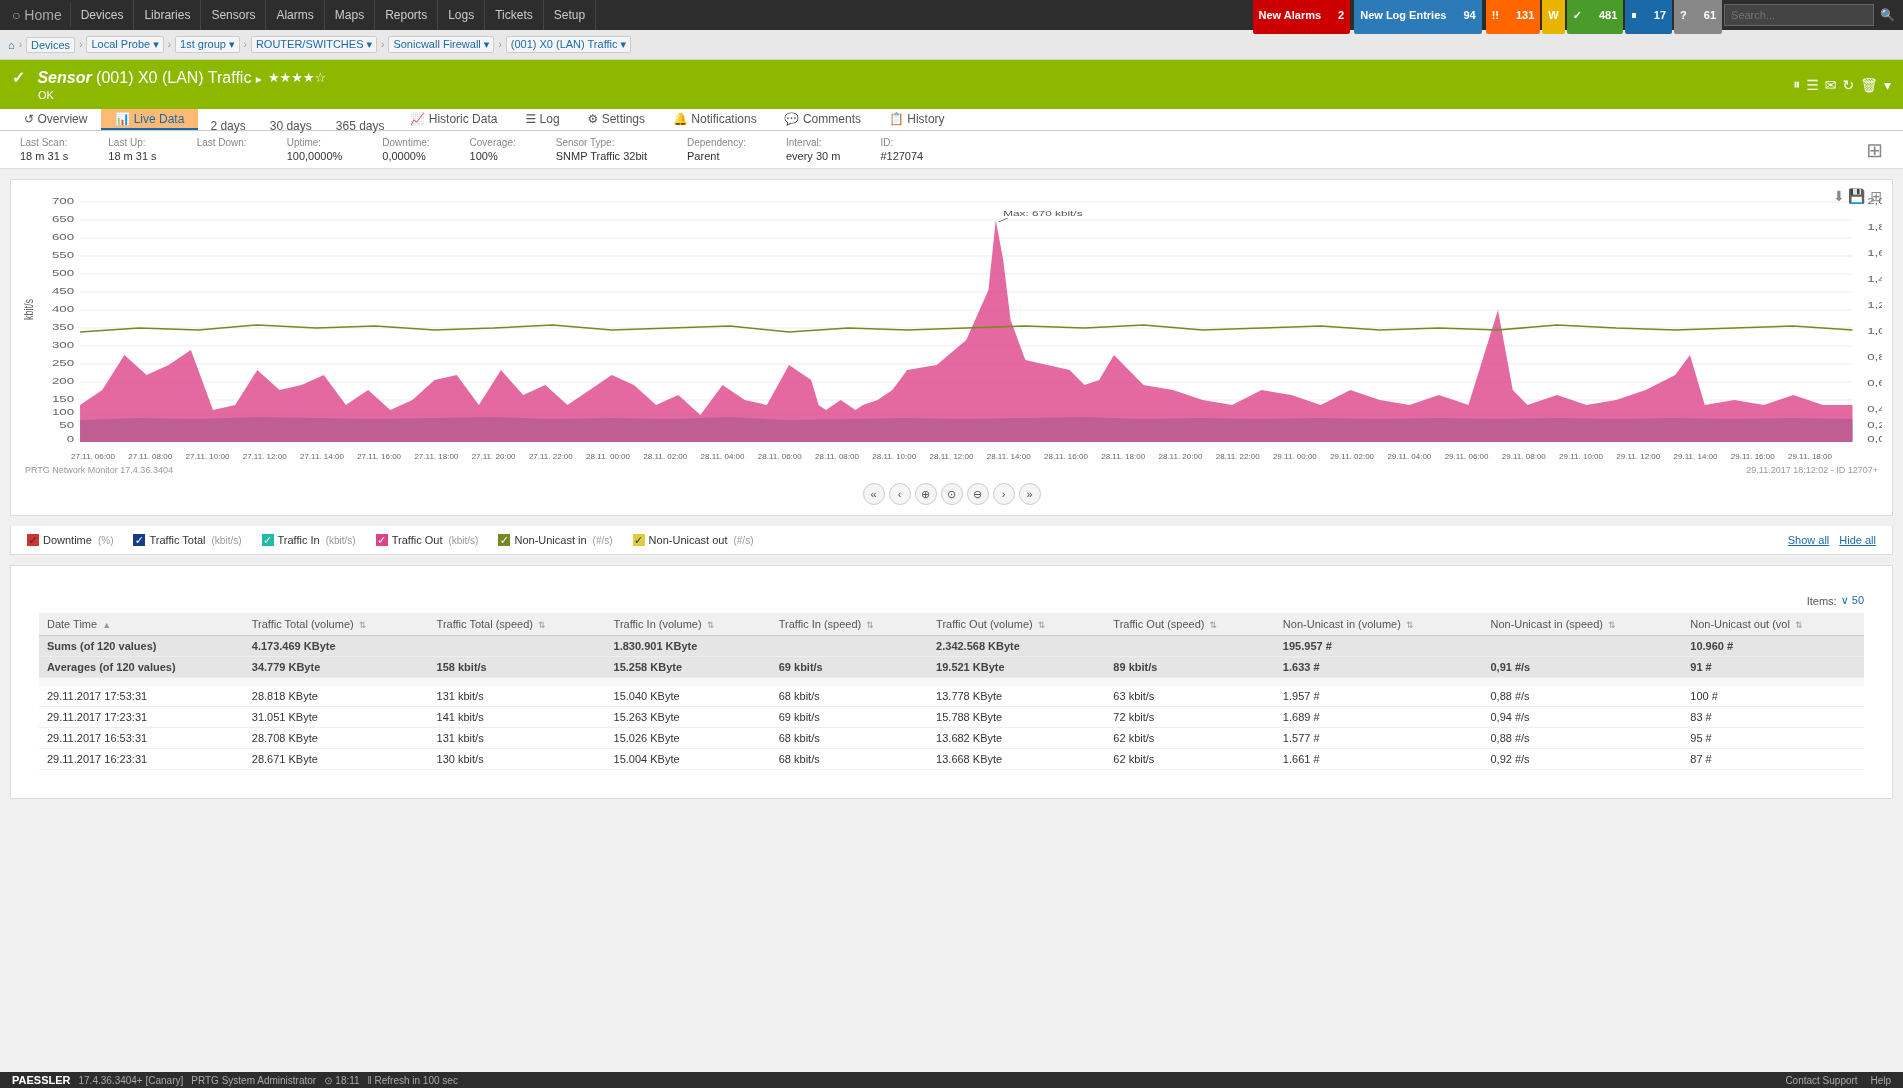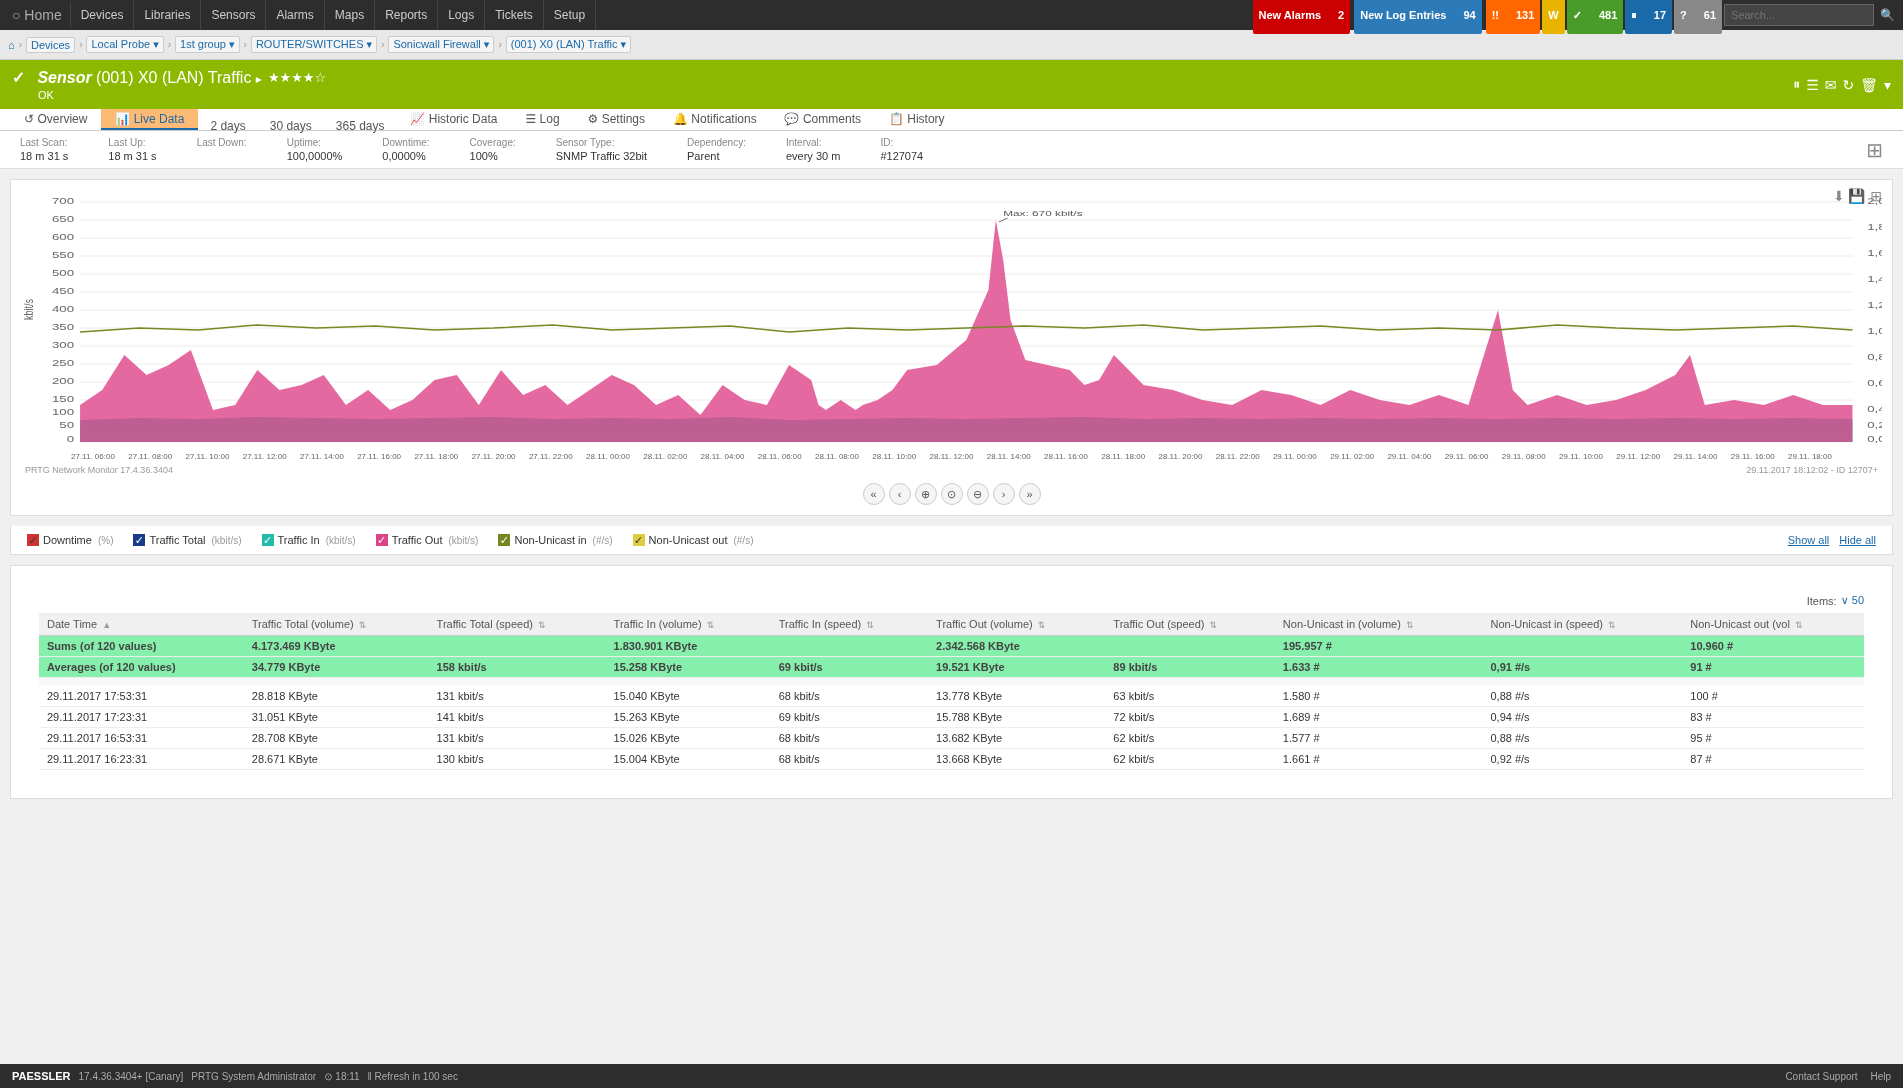--- a/index.html
+++ b/index.html
@@ -285,36 +285,36 @@
       white-space: nowrap;
       cursor: pointer;
     }
     td {
       padding: 4px 8px;
       border-bottom: 1px solid #eee;
       color: #333;
       white-space: nowrap;
     }
     tr.summary-row td {
-      background: #86efac;
+      background: #e5e5e5;
       font-weight: bold;
       color: #444;
     }
     .sort-icon { font-size: 9px; color: #999; margin-left: 2px; }
 
     
     #footer {
       background: #2d2d2d;
       color: #aaa;
       padding: 4px 12px;
       display: flex;
       align-items: center;
       justify-content: space-between;
       font-size: 10px;
-      height: 24px;
+      height: 16px;
       position: fixed;
       bottom: 0;
       left: 0;
       right: 0;
     }
     .footer-left { display: flex; gap: 8px; align-items: center; }
     .footer-right { color: #aaa; cursor: pointer; }
     .footer-logo { color: #fff; font-weight: bold; font-size: 11px; }
 
     
@@ -667,21 +667,21 @@
           <td colspan="10" style="height:8px;border:none;background:#f8f8f8;"></td>
         </tr>
         <tr>
     <td>29.11.2017 17:53:31</td>
     <td>28.818 KByte</td>
     <td>131 kbit/s</td>
     <td>15.040 KByte</td>
     <td>68 kbit/s</td>
     <td>13.778 KByte</td>
     <td>63 kbit/s</td>
-    <td>1.580 #</td>
+    <td>1.957 #</td>
     <td>0,88 #/s</td>
     <td>100 #</td>
   </tr>
         <tr>
     <td>29.11.2017 17:23:31</td>
     <td>31.051 KByte</td>
     <td>141 kbit/s</td>
     <td>15.263 KByte</td>
     <td>69 kbit/s</td>
     <td>15.788 KByte</td>

